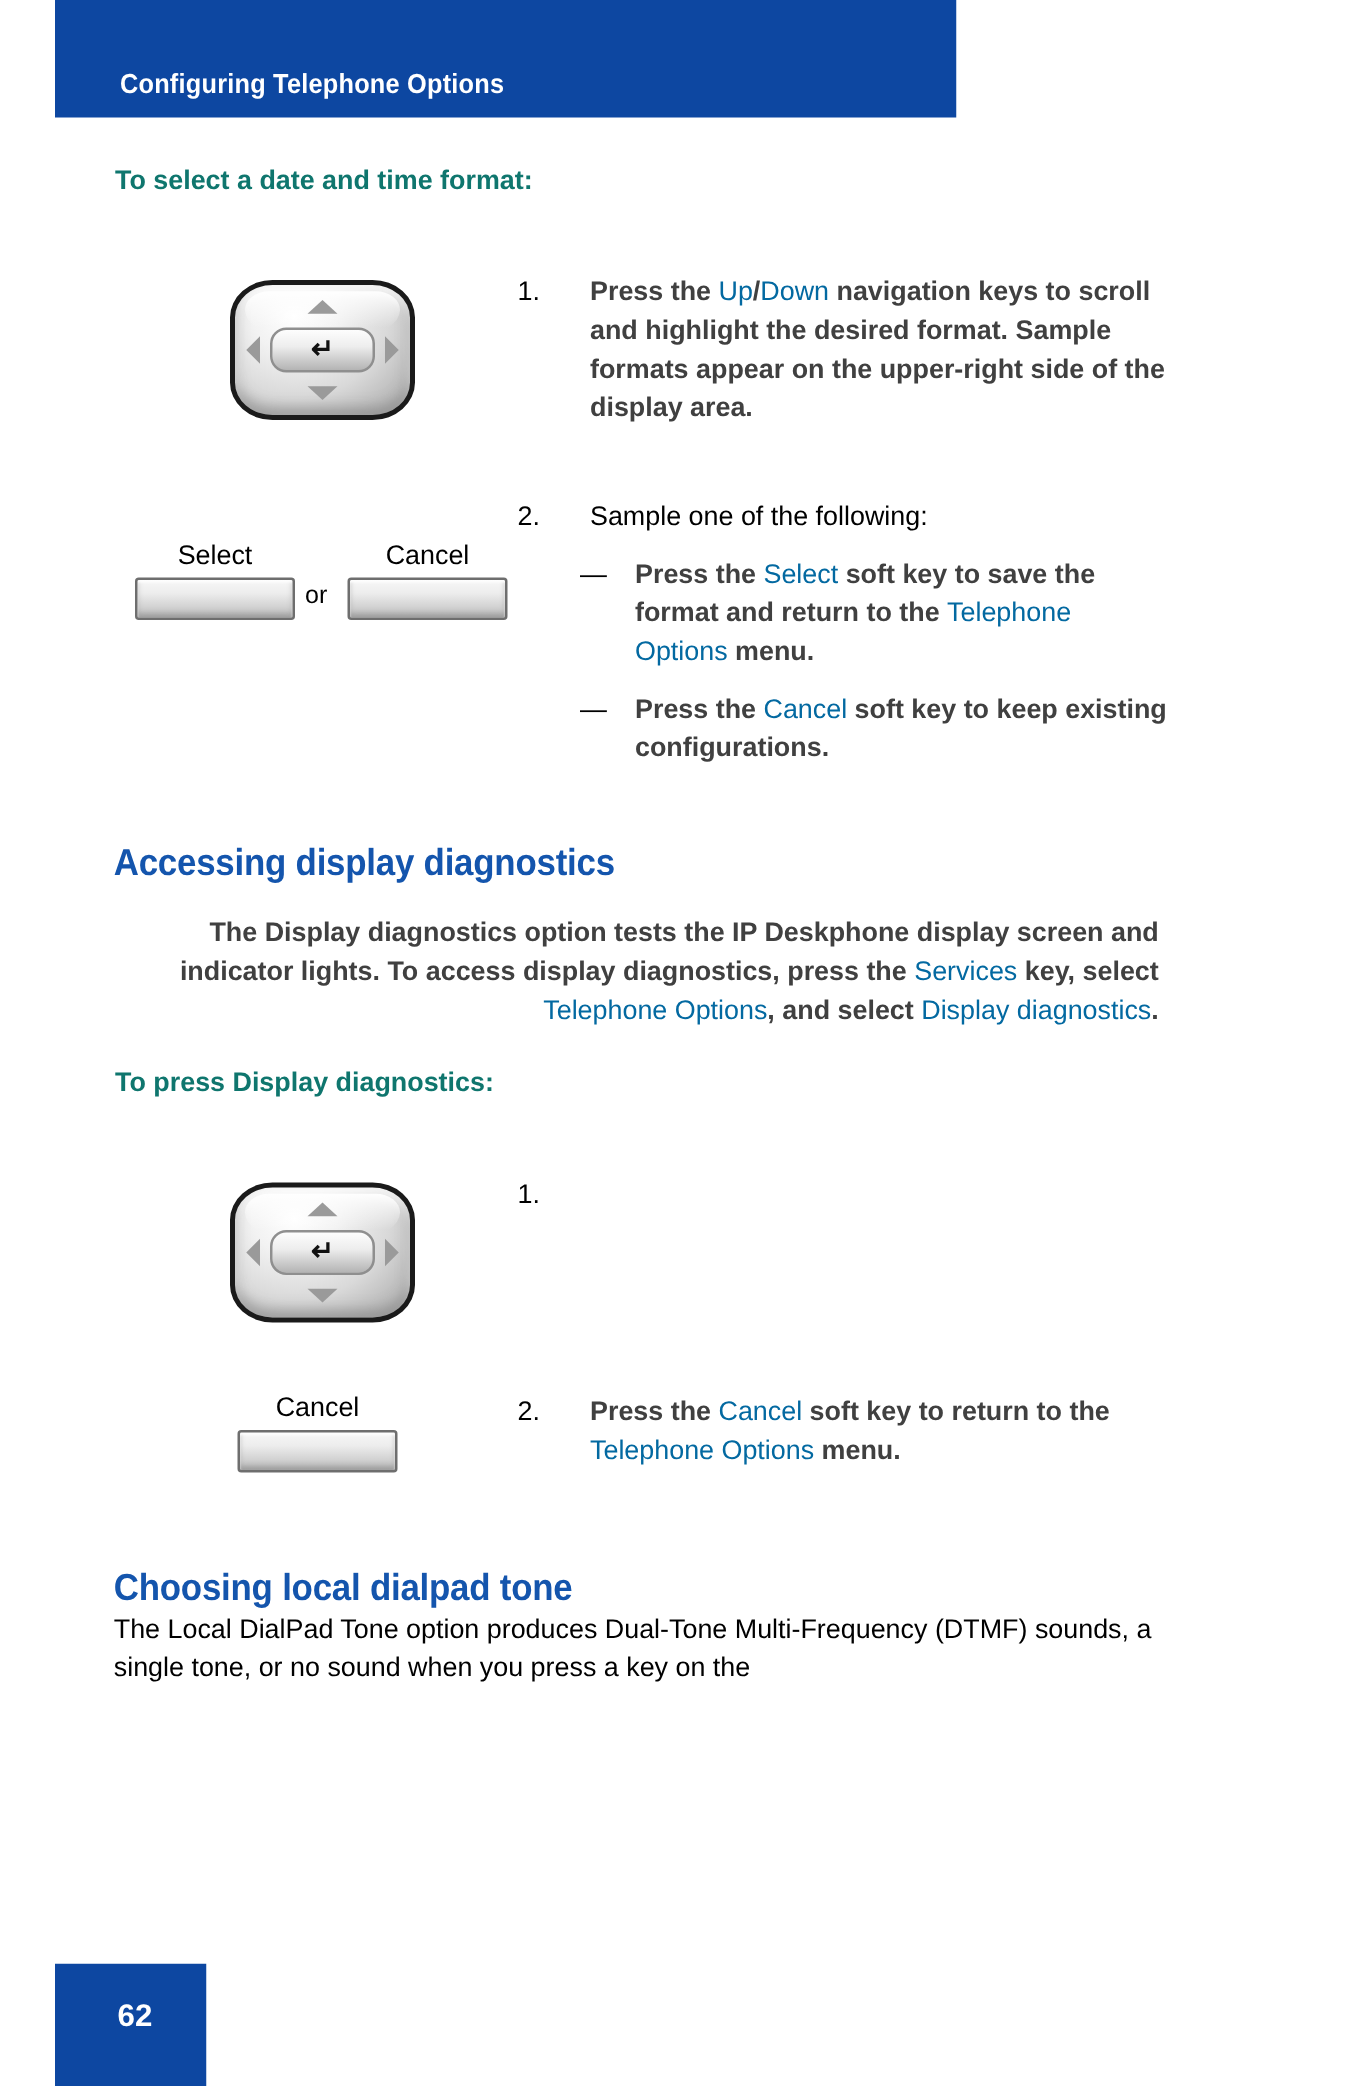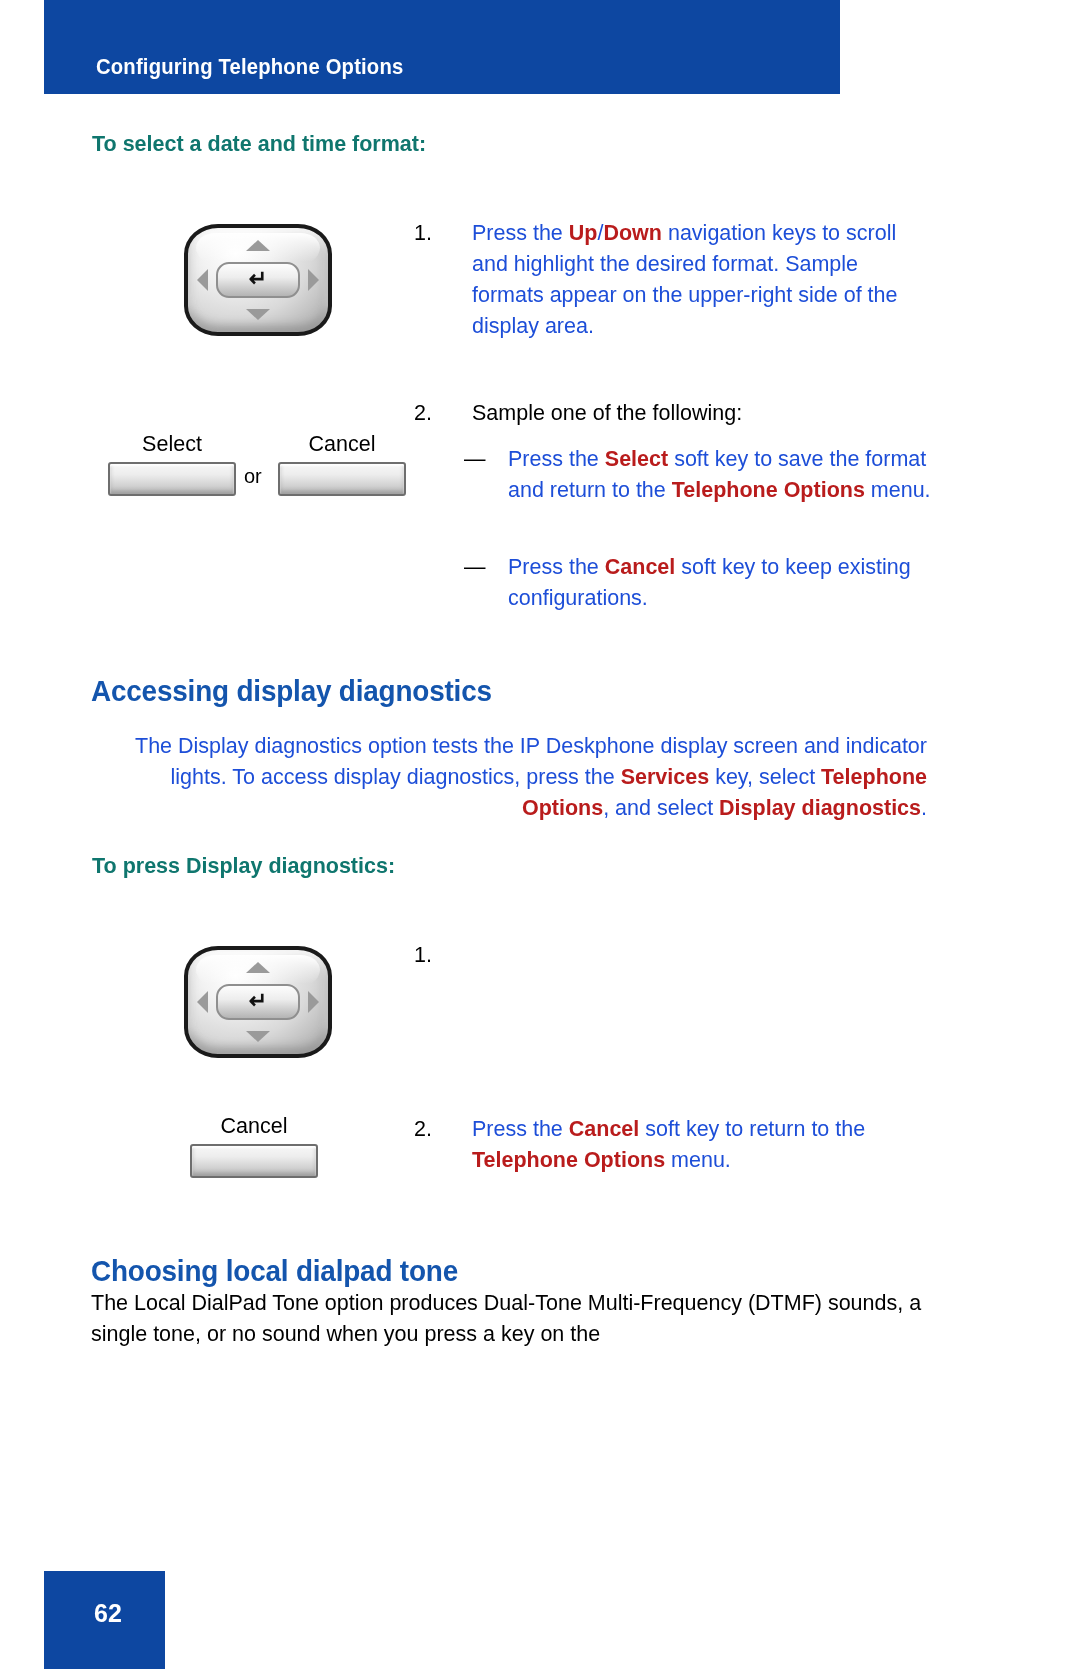--- a/index.html
+++ b/index.html
@@ -13,21 +13,21 @@
     position: relative;
     font-family: "Liberation Sans", sans-serif;
     overflow: hidden;
   }
 
   
   .header-band {
     position: absolute;
     left: 44px;
     top: 0;
-    width: 796px;
+    width: 721px;
     height: 94px;
     background: #0d47a1;
   }
   .header-band-title {
     position: absolute;
     left: 52px;
     bottom: 14px;
     color: #ffffff;
     font-size: 22px;
     font-weight: bold;
@@ -71,24 +71,24 @@
   .body-para {
     position: absolute;
     left: 91px;
     width: 836px;
     font-size: 21.5px;
     line-height: 31px;
     color: #000000;
   }
 
   .blue {
-    color: #b91c1c;
-    font-weight: bold;
-  }
-  .blk { color: #1d4ed8; font-weight: normal; }
+    color: #0369a1;
+    font-weight: normal;
+  }
+  .blk { color: #404040; font-weight: bold; }
 
   
   .step {
     position: absolute;
     font-size: 21.5px;
     line-height: 31px;
     color: #000000;
   }
   .step-num {
     position: absolute;

